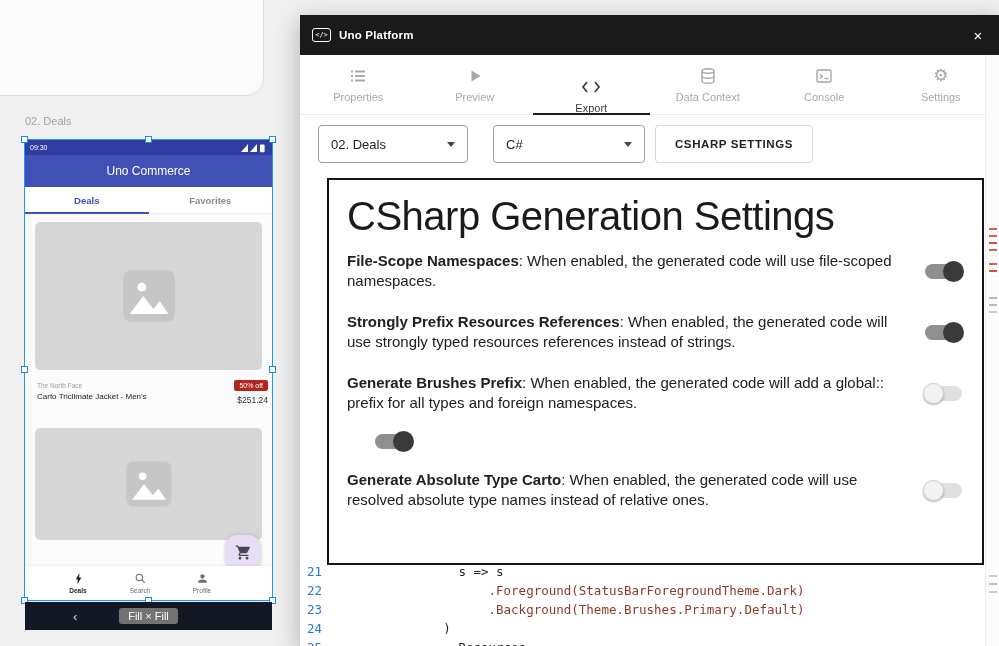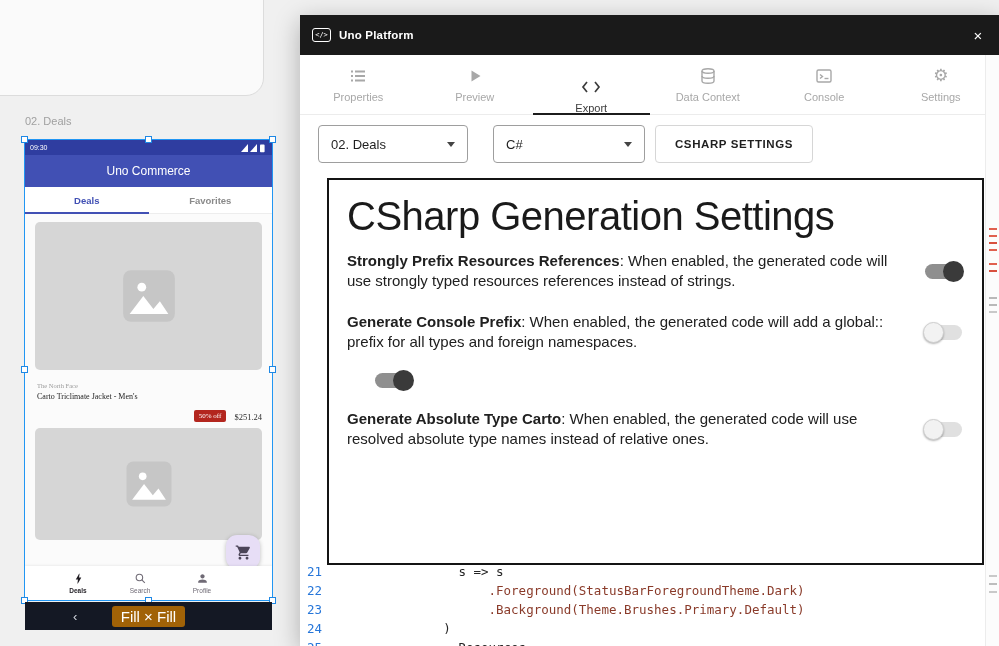--- a/index.html
+++ b/index.html
@@ -22,45 +22,45 @@
   .p-apptitle { color:#fff; font-size:12px; }
   .p-tabs { height:27px; background:#fff; display:flex; border-bottom:1px solid #ededed; }
   .p-tab { flex:1; display:flex; align-items:center; justify-content:center; font-size:9.5px; color:#8a8a8a; position:relative;font-weight:bold; }
   .p-tab.active { color:#4150b4; font-weight:bold; }
   .p-tab.active::after { content:""; position:absolute; left:0; right:0; bottom:-1px; height:2px; background:#4150b4; }
   .p-content { position:absolute; top:74px; bottom:34px; left:0; right:0; background:#fbfbfb; }
   .p-card { position:absolute; left:10px; right:10px; background:#d6d6d6; border-radius:5px;
             display:flex; align-items:center; justify-content:center; }
   .p-card1 { top:8px; height:148px; }
   .p-card2 { top:214px; height:112px; }
-  .prod-row { position:absolute; top:164px; left:10px; right:10px; height:44px; display:flex; justify-content:space-between;font-family:Liberation Serif, serif; }
+  .prod-row { position:absolute; top:164px; left:10px; right:4px; height:44px; display:flex; justify-content:space-between; }
   .prod-brand { font-size:6.5px; color:#9a9a9a; margin:4px 0 3px 2px; }
   .prod-name { font-size:8px; color:#1c1c1c; margin-left:2px; }
-  .prod-right { display:flex; align-items:flex-end;gap:8px; }
+  .prod-right { display:flex; flex-direction:column; align-items:flex-end; }
   .prod-badge { background:#b3261e; color:#fff; font-size:7px; padding:2px 5px; border-radius:2px; margin-top:2px; }
   .prod-price { font-size:8.5px; color:#2d2d2d; margin-top:4px; }
   .p-fab { position:absolute; right:12px; top:395px; width:34px; height:34px; border-radius:11px;
            background:#e7def6; box-shadow:0 1px 4px rgba(0,0,0,.25); display:flex; align-items:center; justify-content:center; }
   .p-nav { position:absolute; bottom:0; left:0; right:0; height:34px; background:#fff; display:flex; padding-left:22px;
            box-shadow:0 -1px 2px rgba(0,0,0,.06); }
   .p-nav-item { width:62px; display:flex; flex-direction:column; align-items:center; justify-content:center; gap:2px; color:#6f6a75; }
   .p-nav-item .lbl { font-size:6.5px; }
   .p-nav-item.active { color:#201d23; }
   .p-nav-item.active .lbl { font-weight:bold; }
 
   
   .sel-box { position:absolute; left:24px; top:139px; width:249px; height:462px;
              border:1px solid #2196f3; pointer-events:none; }
   .handle { position:absolute; width:7px; height:7px; background:#fff; border:1px solid #1e88e5; pointer-events:auto; }
 
   
   .p-toolbar { position:absolute; left:25px; top:602px; width:247px; height:28px; background:#141824;
                display:flex; align-items:center; justify-content:center; }
   .p-back { position:absolute; left:48px; color:#cfd3dc; font-size:13px; }
-  .p-size-pill { background:#a16207; color:#fff; font-size:15px; padding:2px 9px; border-radius:3px; }
+  .p-size-pill { background:#737373; color:#fff; font-size:11px; padding:2px 9px; border-radius:3px; }
 
   
   .panel { position:absolute; left:300px; top:15px; width:699px; height:631px; background:#fff;
            box-shadow:0 6px 24px rgba(0,0,0,.28); overflow:hidden; }
   .p-header { height:40px; background:#1a1a1a; display:flex; align-items:center; padding:0 12px; position:relative; }
   .logo-box { width:19px; height:14px; border:1.2px solid #fff; border-radius:3px; color:#fff;
               font-family:"DejaVu Sans Mono", monospace; font-size:7px; display:flex; align-items:center; justify-content:center; margin-right:8px; }
   .p-title { color:#fff; font-size:11.5px; font-weight:bold; letter-spacing:.2px; }
   .p-close { position:absolute; right:10px; top:9px; width:22px; height:22px; color:#fff; font-size:15px;
              display:flex; align-items:center; justify-content:center; cursor:pointer; }
@@ -307,30 +307,36 @@
       <div class="mk" style="top:249px;background:#b9b9b9"></div>
       <div class="mk" style="top:256px;background:#c9c9c9"></div>
       <div class="mk" style="top:520px;background:#c9c9c9"></div>
       <div class="mk" style="top:528px;background:#bdbdbd"></div>
       <div class="mk" style="top:536px;background:#c9c9c9"></div>
     </div>
 
     <div class="dialog">
       <div class="dlg-title">CSharp Generation Settings</div>
 
+      <div class="set-row">
+        <p class="set-text"><b>File-Scope Namespaces</b><span>: When enabled, the generated code will use file-scoped namespaces.</span></p>
+        <div class="switch on">
+            <div class="knob"></div>
+          </div>
+      </div>
 
       <div class="set-row">
         <p class="set-text"><b>Strongly Prefix Resources References</b><span>: When enabled, the generated code will use strongly typed resources references instead of strings.</span></p>
         <div class="switch on">
             <div class="knob"></div>
           </div>
       </div>
 
       <div class="set-row">
-        <p class="set-text"><b>Generate Console Prefix</b><span>: When enabled, the generated code will add a global:: prefix for all types and foreign namespaces.</span></p>
+        <p class="set-text"><b>Generate Brushes Prefix</b><span>: When enabled, the generated code will add a global:: prefix for all types and foreign namespaces.</span></p>
         <div class="switch off">
             <div class="knob"></div>
           </div>
       </div>
 
       <div class="set-row">
         <div class="switch on">
             <div class="knob"></div>
           </div>
       </div>

